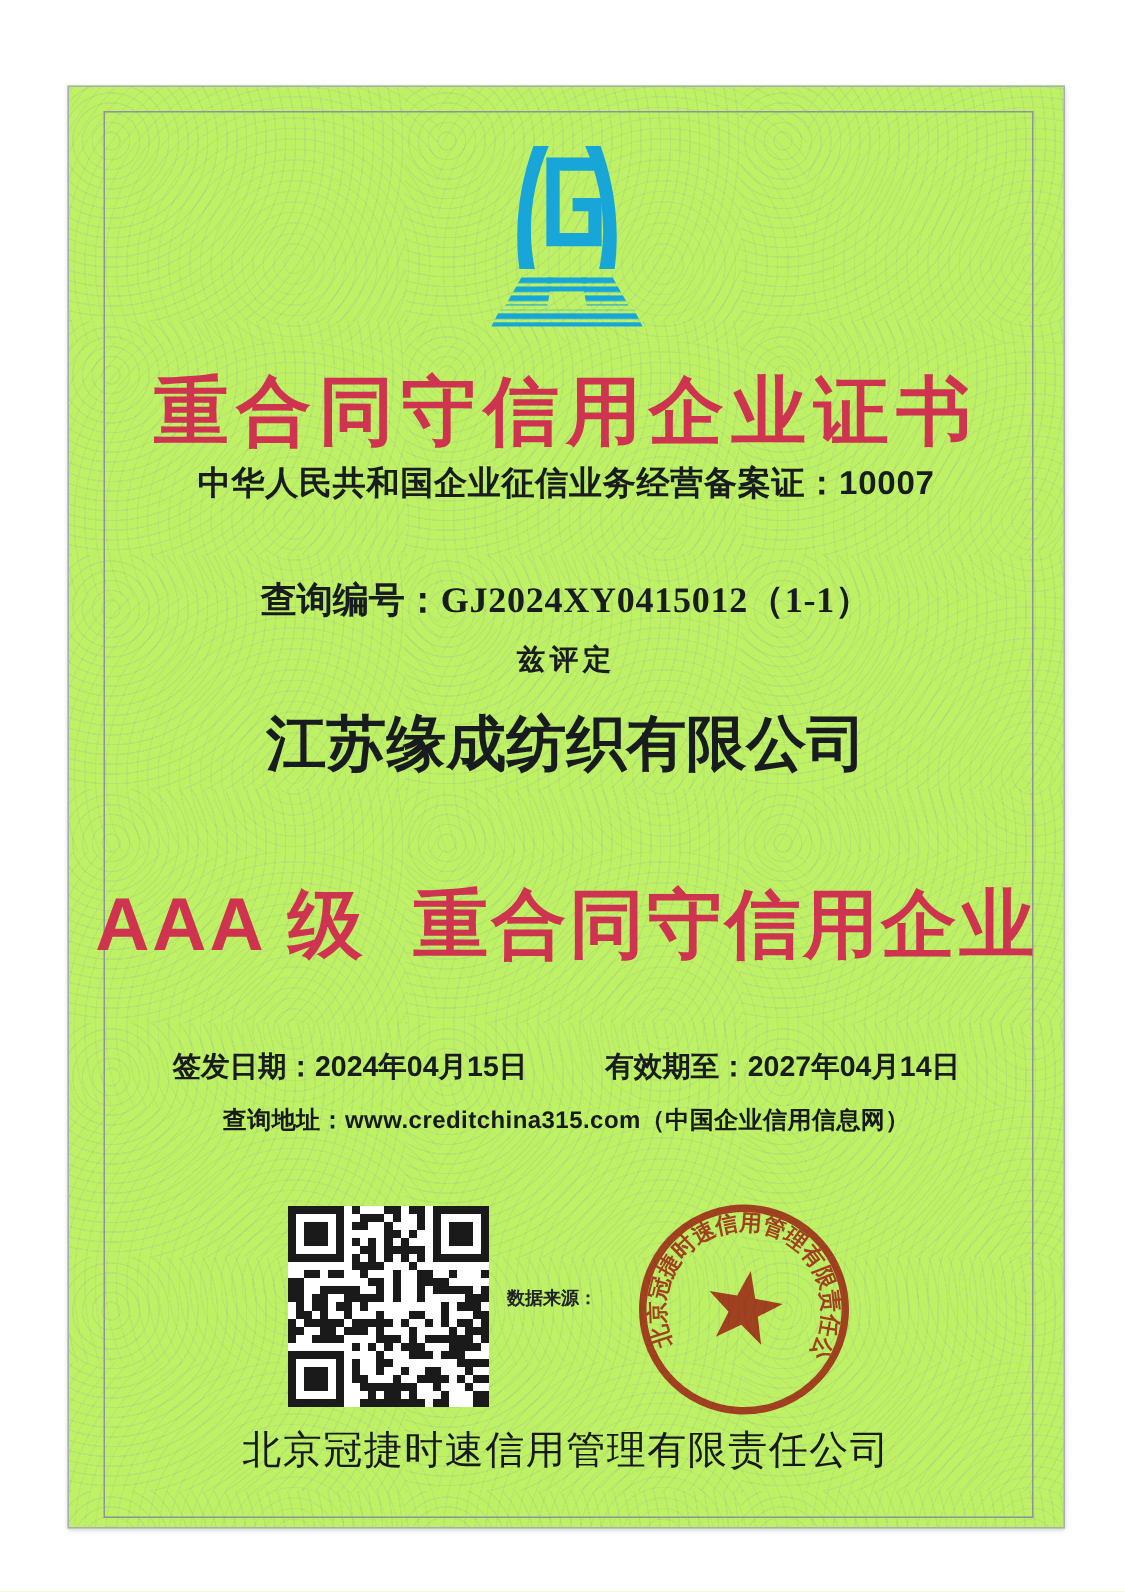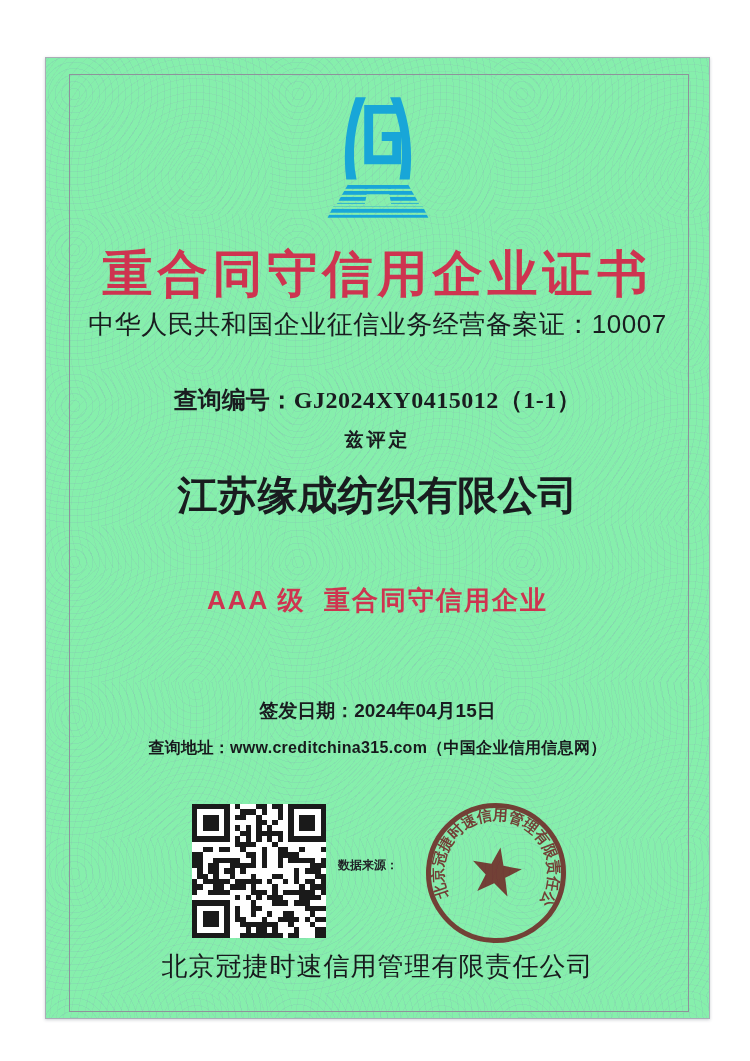--- a/index.html
+++ b/index.html
@@ -3,21 +3,21 @@
 <meta charset="utf-8">
 <style>
   html,body{margin:0;padding:0;}
   body{
     width:750px;height:1061px;position:relative;background:#ffffff;
     font-family:"Liberation Sans", sans-serif;
     overflow:hidden;
   }
   .page{
     position:absolute;left:45px;top:57px;width:663px;height:960px;
-    background:#86efac;
+    background:#bef264;
     border:1px solid #a9aeb6;
     box-shadow:0 1px 3px rgba(60,70,90,.25);
   }
   
   .page::before{
     content:"";position:absolute;inset:0;pointer-events:none;
     background-image:
       repeating-radial-gradient(circle at 28px 36px, rgba(120,140,185,0) 0 5.5px, rgba(120,140,185,.13) 5.5px 6.5px),
       repeating-radial-gradient(circle at 150px 118px, rgba(150,140,175,0) 0 6px, rgba(150,140,175,.11) 6px 7px);
     background-size:224px 156px, 246px 170px;
@@ -27,31 +27,31 @@
     border:1px solid #8e939b;pointer-events:none;
   }
   .abs{position:absolute;left:0;right:0;text-align:center;}
   .logo-wrap{position:absolute;left:0;right:0;top:36px;display:flex;justify-content:center;}
   .logo-wrap svg{width:112px;height:126px;}
   .cert-title{
     top:183px;font-size:50px;font-weight:bold;color:var(--title-red);
     letter-spacing:5px;white-space:nowrap;
   }
   .cert-subtitle{
-    top:249px;font-size:26px;font-weight:normal;color:var(--text-black);letter-spacing:.5px;
+    top:249px;font-size:22px;font-weight:bold;color:var(--text-black);letter-spacing:.5px;
   }
   .query-line{top:326px;font-size:24px;font-weight:bold;color:var(--text-black);}
   .query-line .code{font-family:"Liberation Serif", serif;letter-spacing:.5px;}
   .hereby{top:369px;font-size:19px;font-weight:bold;color:var(--text-black);letter-spacing:3px;}
   .company{
     top:410px;font-size:40px;font-weight:600;color:var(--text-black);
     font-family:"Liberation Serif", serif;letter-spacing:0;white-space:nowrap;
   }
   .rating{
-    top:525px;font-size:26px;font-weight:bold;color:var(--title-red);
+    top:525px;font-size:50px;font-weight:bold;color:var(--title-red);
     letter-spacing:2px;white-space:pre;
   }
   .dates{
     top:640px;display:flex;justify-content:center;gap:52px;
     font-size:19px;font-weight:bold;color:var(--text-black);
   }
   .addr{
     top:677px;font-size:16px;font-weight:bold;color:#17191c;line-height:26px;letter-spacing:.3px;
   }
   .qr{position:absolute;left:143px;top:746px;width:140px;height:134px;}
@@ -100,20 +100,21 @@
   </div>
 
   <div class="abs hereby">兹评定</div>
 
   <div class="abs company">江苏缘成纺织有限公司</div>
 
   <div class="abs rating">AAA 级  重合同守信用企业</div>
 
   <div class="abs dates">
     <span>签发日期：2024年04月15日</span>
+    <span>有效期至：2027年04月14日</span>
   </div>
 
   <div class="abs addr">
     <div><span>查询地址：</span><span>www.creditchina315.com（中国企业信用信息网）</span></div>
   </div>
 
   <div class="qr"><svg viewBox="0 0 25 25" shape-rendering="crispEdges">
         <rect x="0" y="0" width="25" height="25" fill="#ffffff"></rect>
         <rect x="0" y="0" width="7" height="7" fill="#1a1a1a"></rect>
         <rect x="1" y="1" width="5" height="5" fill="#ffffff"></rect>

